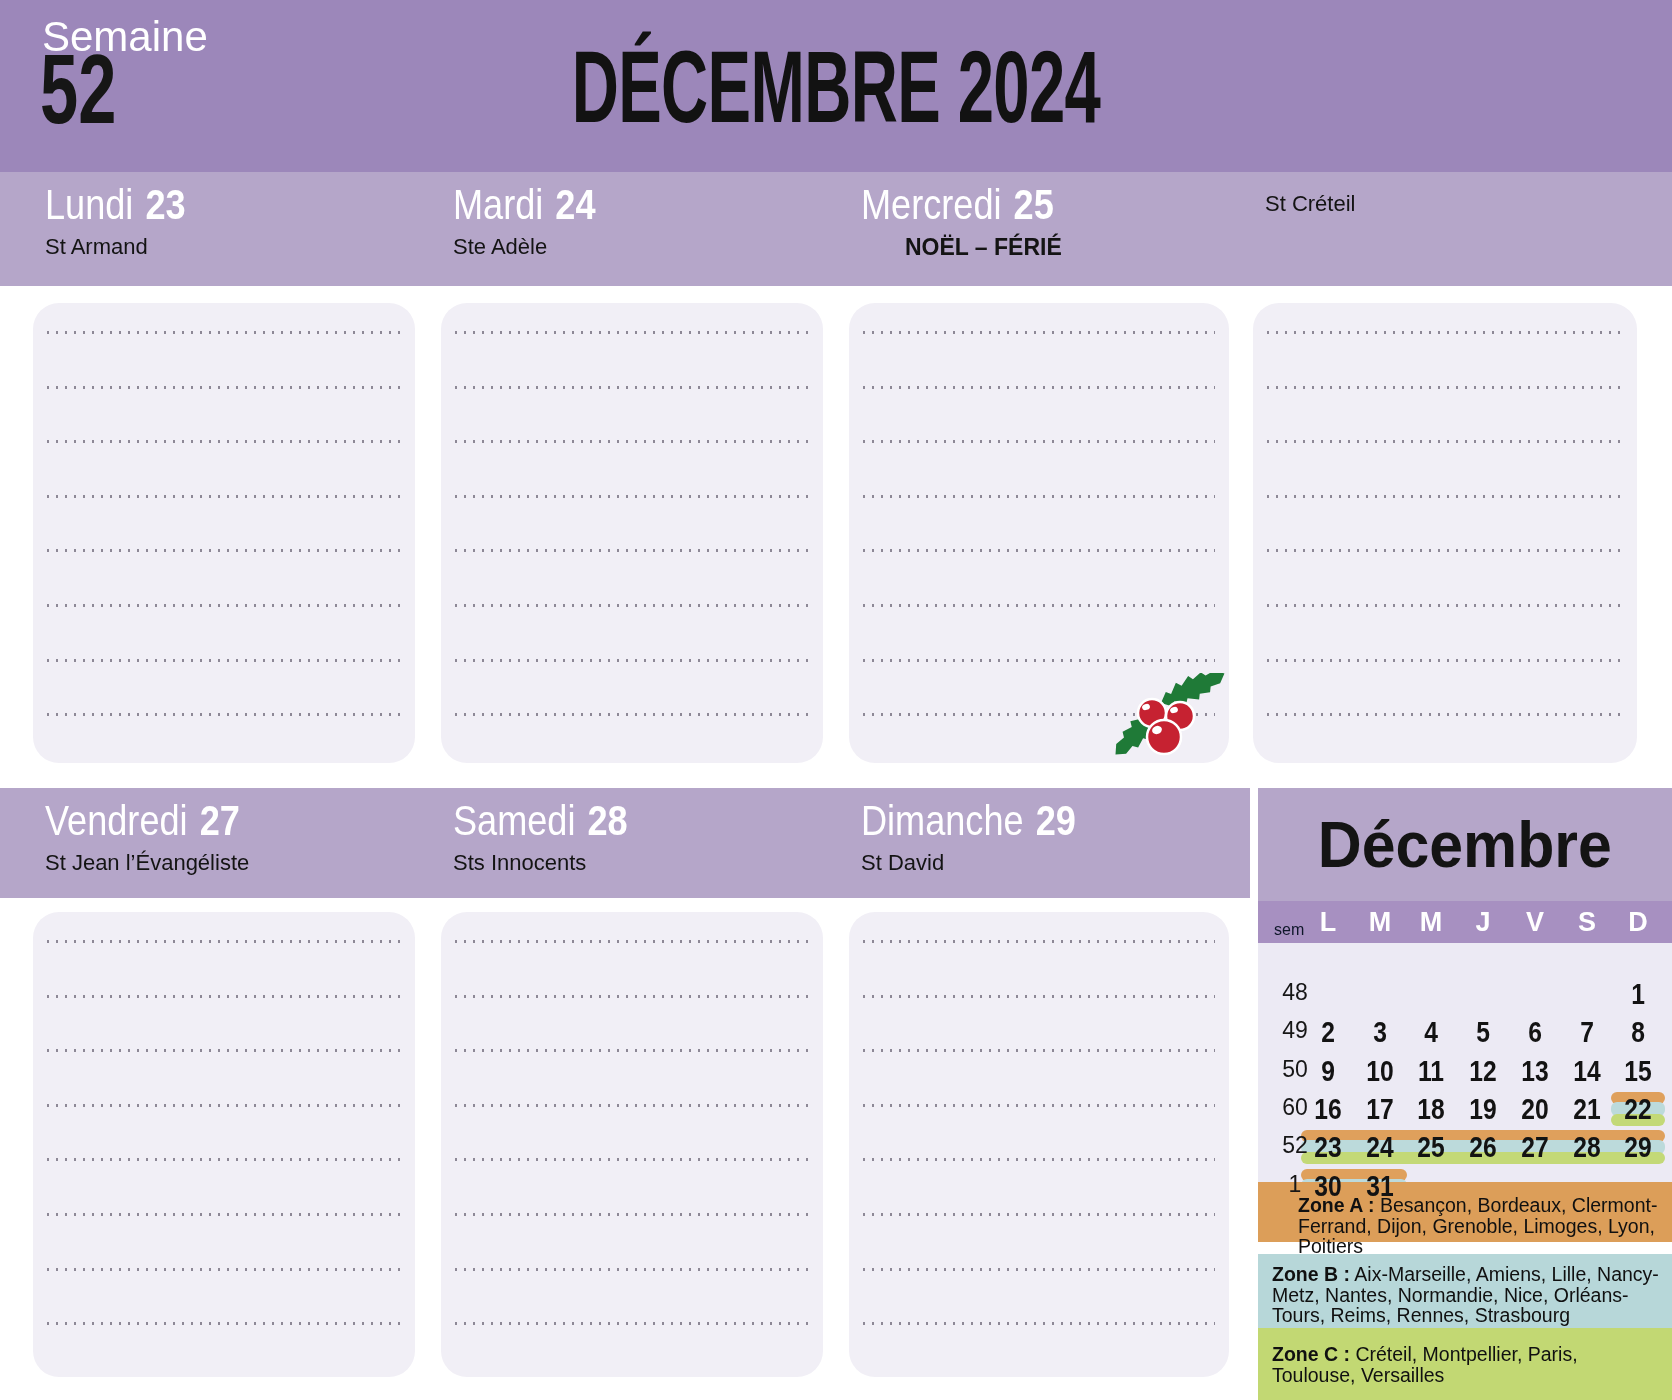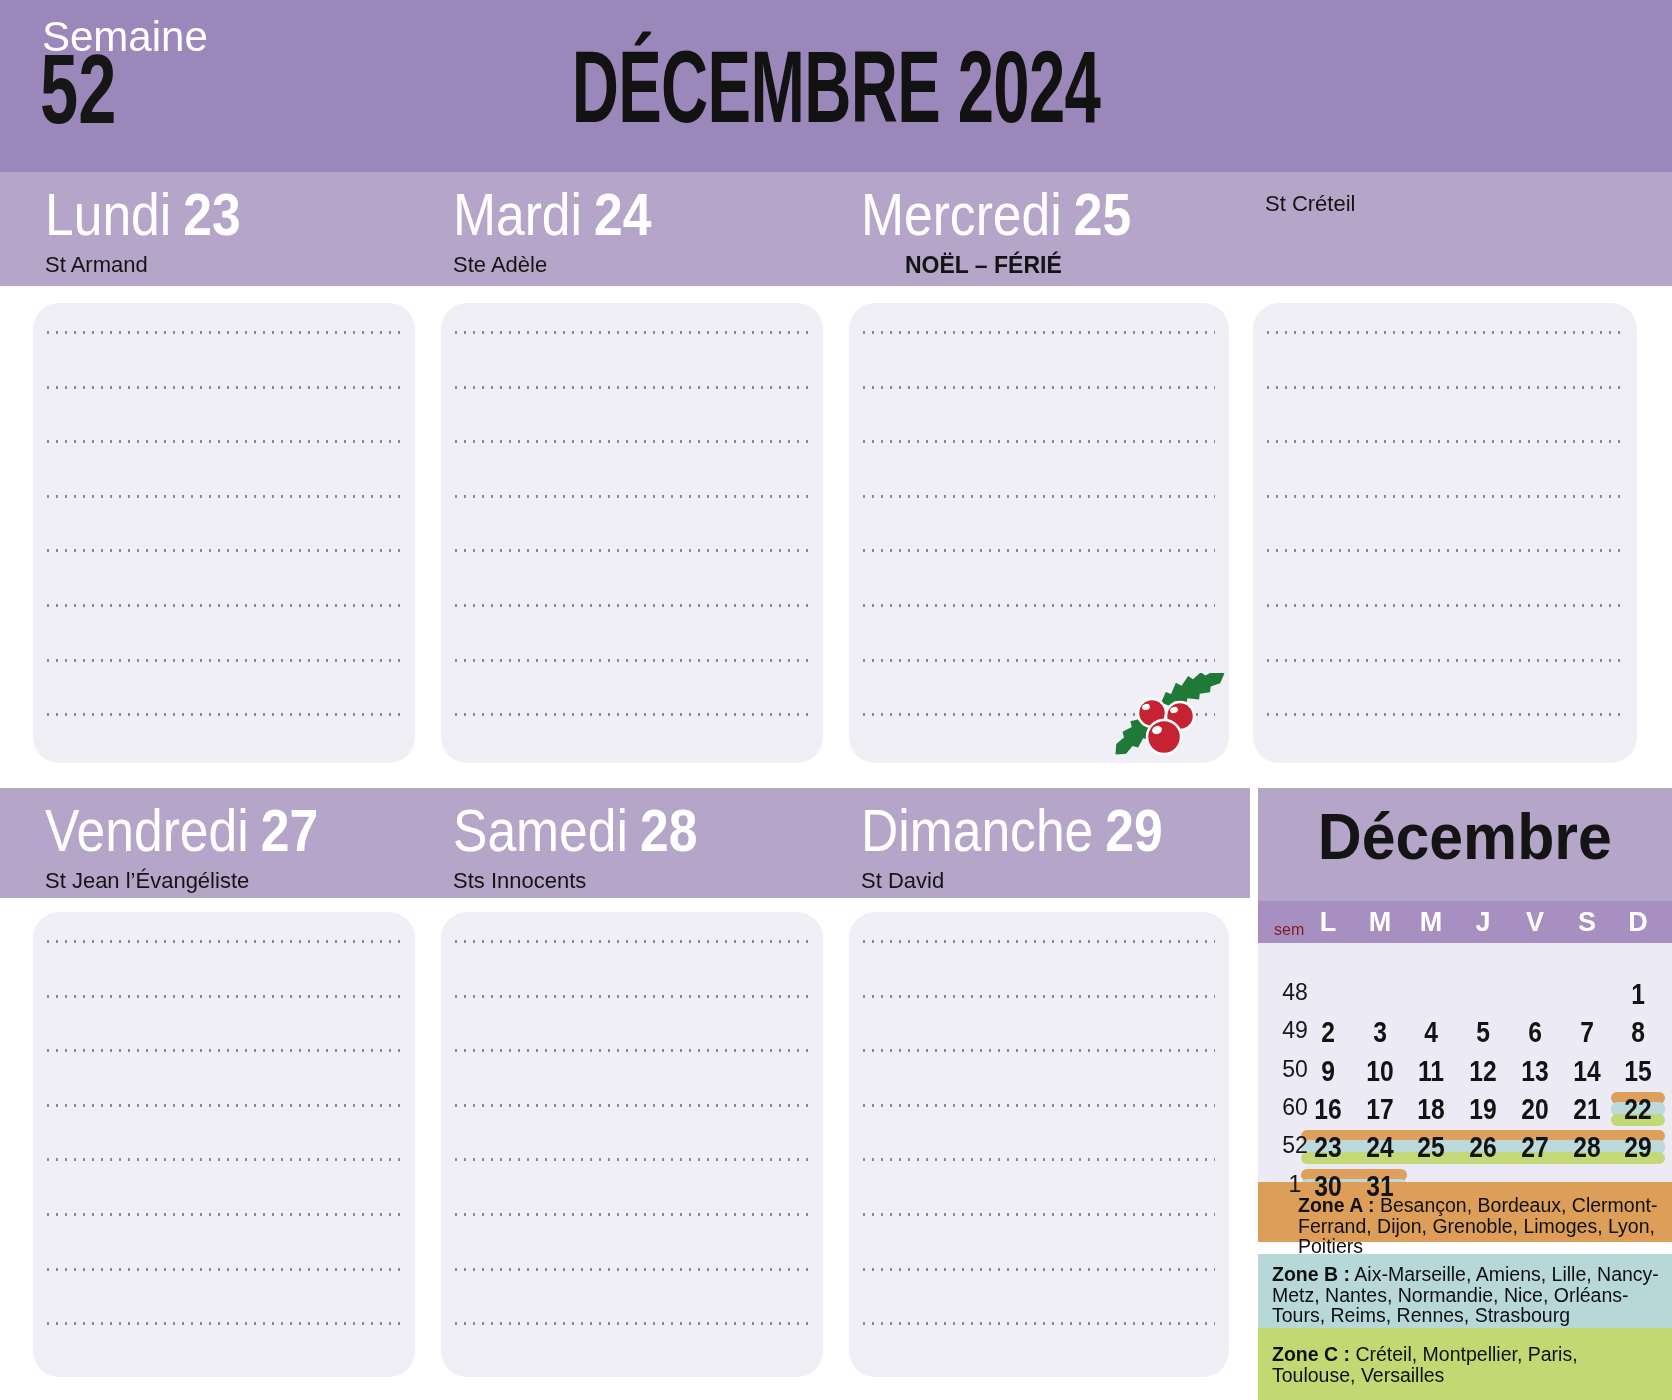--- a/index.html
+++ b/index.html
@@ -14,43 +14,43 @@
 
   .week-label{position:absolute;left:42px;top:16px;font-size:42px;color:#fff;line-height:1;}
   .week-number{position:absolute;left:40px;top:40px;font-size:98px;font-weight:700;color:#161616;
                line-height:1;transform:scaleX(.70);transform-origin:0 50%;}
   .month-title-wrap{position:absolute;left:0;top:36px;width:1672px;text-align:center;line-height:102px;}
   .month-title{display:inline-block;font-size:102px;font-weight:800;color:#121212;
                transform:scaleX(.64);transform-origin:50% 50%;letter-spacing:-1px;white-space:nowrap;}
 
   
   .day-header{position:absolute;top:0;width:382px;padding:12px 0 0 12px;box-sizing:border-box;}
-  .dh-line{font-size:60px;line-height:1.02;white-space:nowrap;text-decoration:underline;}
+  .dh-line{font-size:42px;line-height:1.02;white-space:nowrap;text-decoration:underline;}
   .cx{display:inline-block;transform:scaleX(.86);transform-origin:0 50%;white-space:nowrap;}
   .day-name{color:#fff;font-weight:400;}
   .day-num{color:#fff;font-weight:700;margin-left:14px;}
   .saint{margin-top:9px;font-size:22px;color:#141414;line-height:1;}
   .saint.holiday{font-weight:700;font-size:23px;margin-left:44px;}
 
   
   .panel{position:absolute;background:#F1EFF6;border-radius:26px;}
   .dotline{position:absolute;left:14px;right:14px;height:3px;
            background:repeating-linear-gradient(90deg,#8D8896 0 2px,transparent 2px 9px);}
 
   
   .holly{position:absolute;left:1111px;top:673px;width:118px;height:88px;z-index:3;}
 
   
   .minical{position:absolute;left:1258px;top:788px;width:414px;height:612px;}
   .mc-title-band{position:absolute;left:0;top:0;width:414px;height:113px;background:#B5A6C9;
-                 text-align:center;padding-top:8px;box-sizing:border-box;}
+                 text-align:center;padding-top:16px;box-sizing:border-box;}
   .mc-title{display:inline-block;font-size:64px;font-weight:800;color:#141414;line-height:1.3;
             transform:scaleX(.95);transform-origin:50% 50%;}
   .mc-wd-band{position:absolute;left:0;top:113px;width:414px;height:42px;background:#A790C1;}
-  .sem-label{position:absolute;left:16px;bottom:4px;font-size:16px;color:#7f1d1d;}
+  .sem-label{position:absolute;left:16px;bottom:4px;font-size:16px;color:#0f172a;}
   .wd{position:absolute;top:0;line-height:42px;transform:translateX(-50%);
       font-size:27px;font-weight:700;color:#fff;}
   .mc-grid{position:absolute;left:0;top:155px;width:414px;height:239px;background:#ECEAF4;}
   .mrow{position:absolute;left:0;width:414px;height:38px;margin-top:28px;}
   .wknum{position:absolute;left:37px;transform:translateX(-50%);line-height:34px;
          font-size:23px;color:#161616;z-index:1;}
   .mdate{position:absolute;transform:translateX(-50%) scaleX(.85);line-height:38px;
          font-size:29px;font-weight:700;color:#131313;z-index:1;}
   .stripes{position:absolute;top:2px;height:35px;z-index:0;}
   .stripe{position:absolute;left:0;right:0;border-radius:6px;}

